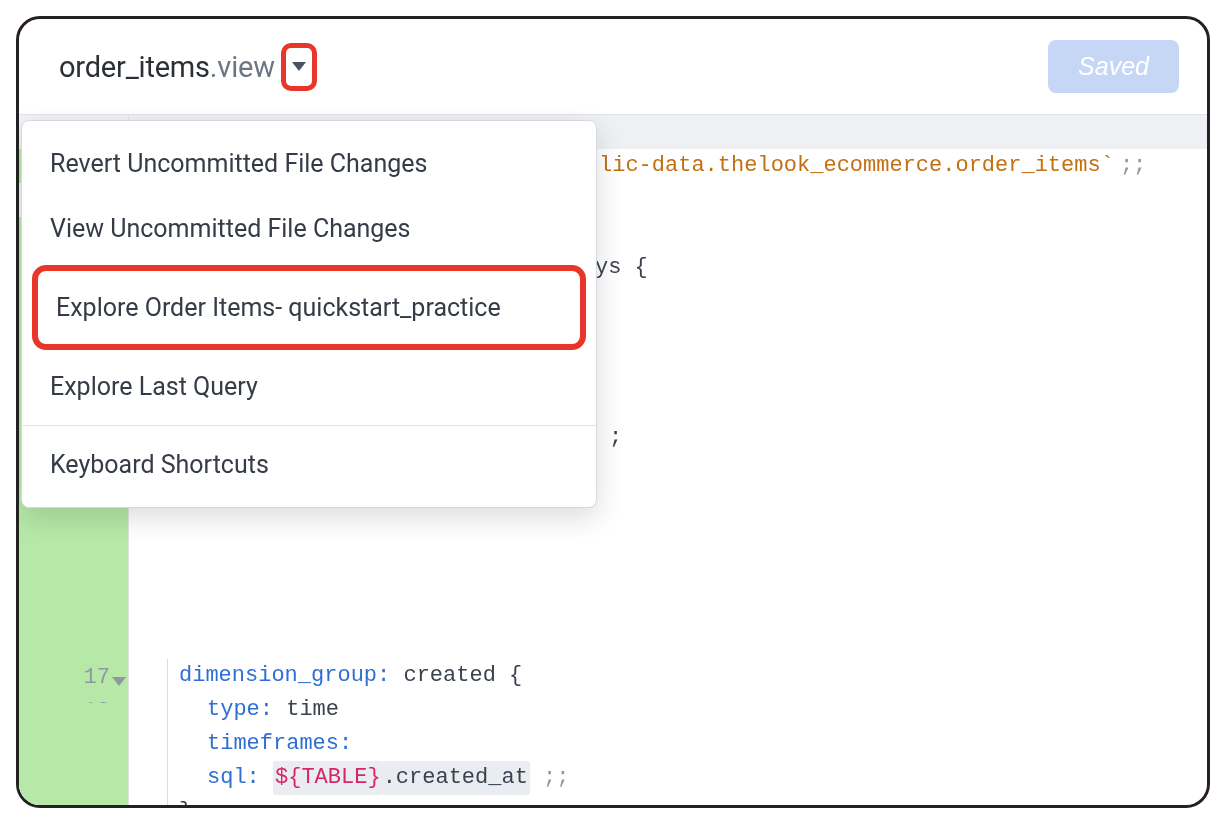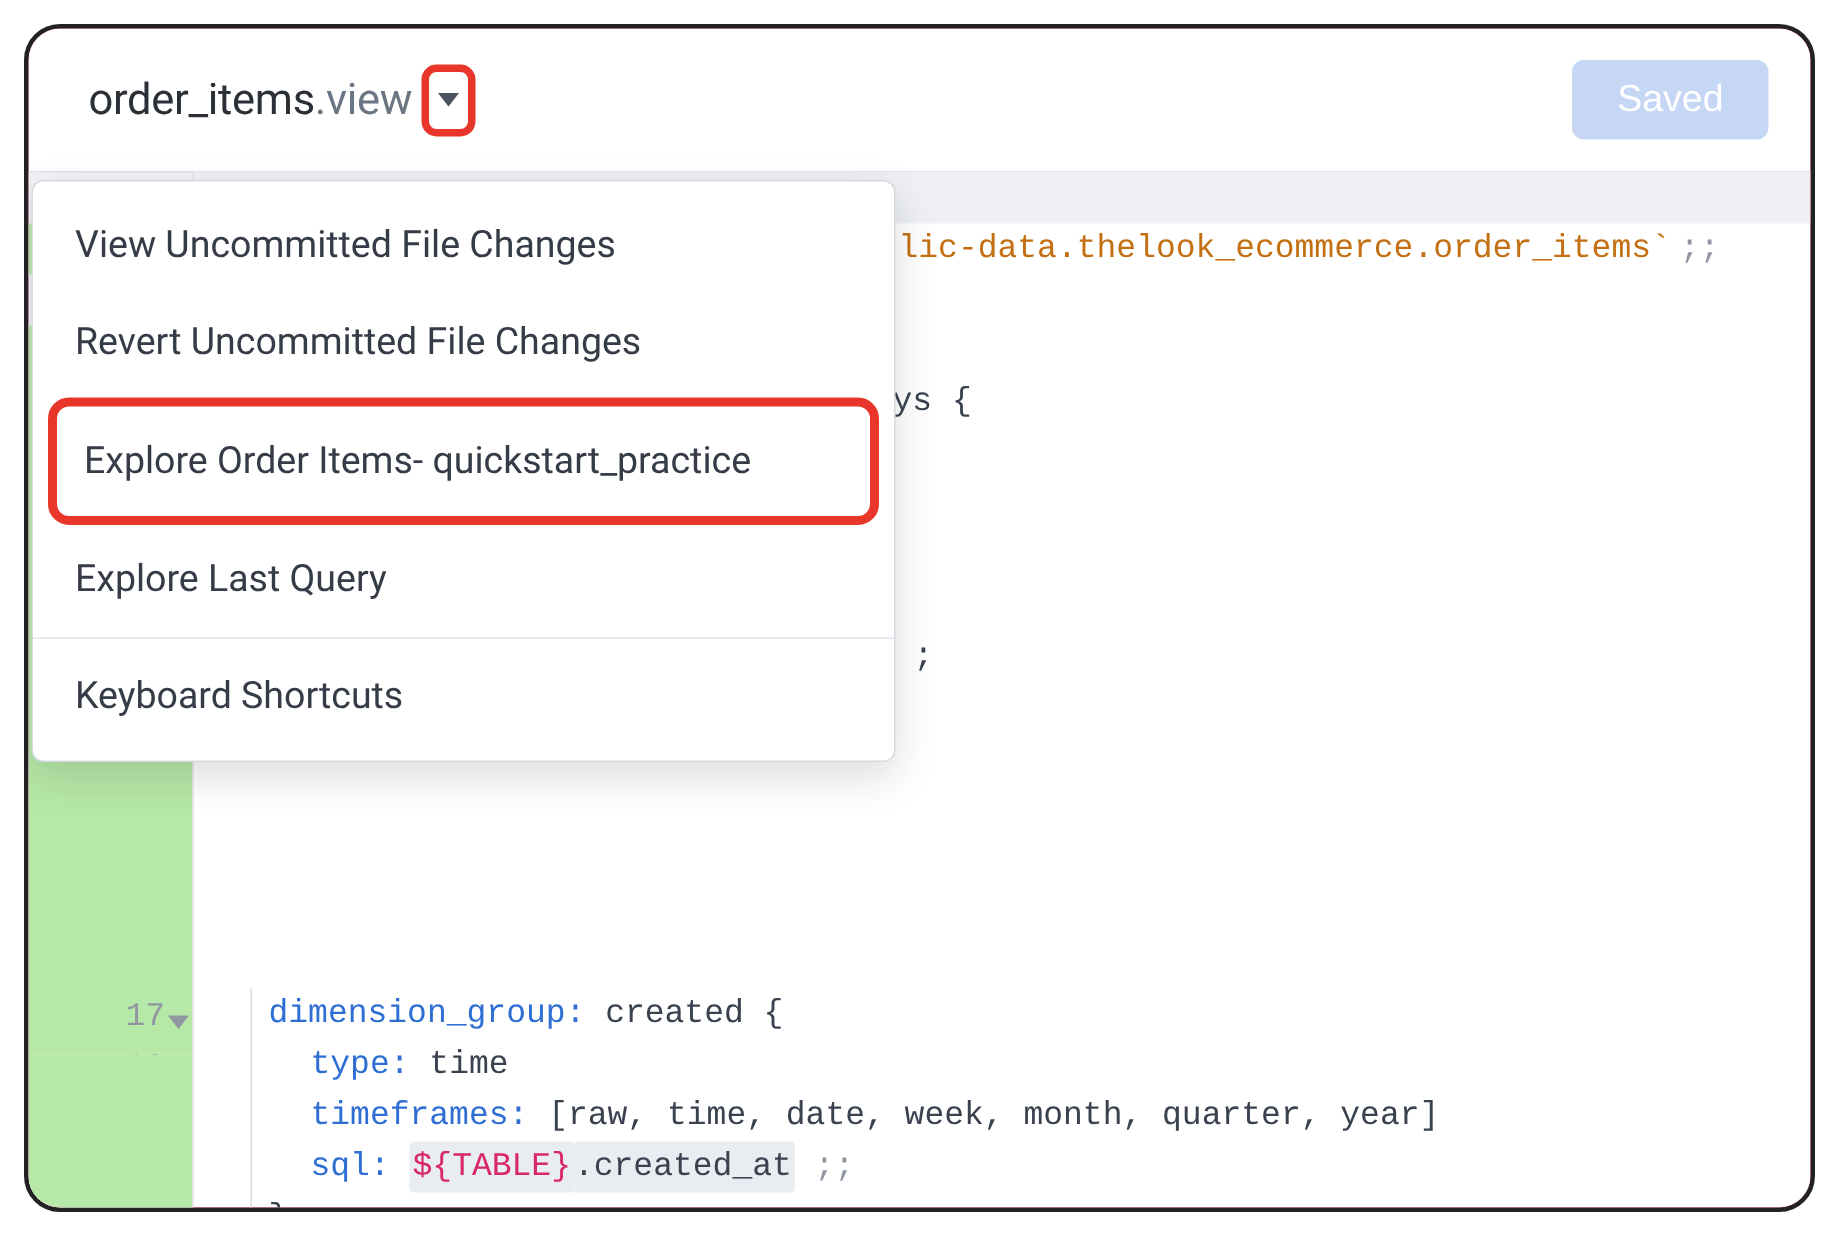--- a/index.html
+++ b/index.html
@@ -45,20 +45,21 @@
     border-top: 9px solid #4a5160;
   }
   .saved-btn {
     background: #c6d7f5;
     color: #fff;
     font-size: 25px;
     font-weight: 500;
     padding: 12px 30px;
     border-radius: 8px;
     border: none;
+    font-style: italic;
   }
   .editor-area {
     position: relative;
     height: calc(100% - 96px);
     background: #fff;
   }
   .gutter {
     position: absolute;
     left: 0; top: 0; bottom: 0;
     width: 110px;
@@ -192,40 +193,39 @@
 
       <div class="row" style="top:578px; left:78px;">
         <span class="kw">type:</span>
         <span>&nbsp;</span>
         <span class="ident">time</span>
       </div>
 
       <div class="row" style="top:612px; left:78px;">
         <span class="kw">timeframes:</span>
         <span>&nbsp;</span>
-        <span class="ident">[raw, time, date, week, month, quarter, year]</span>
       </div>
 
       <div class="row" style="top:646px; left:78px;">
         <span class="kw">sql:</span>
         <span>&nbsp;</span>
         <span class="sqlvar">${TABLE}</span><span class="sqltail">.created_at</span>
         <span>&nbsp;</span>
         <span class="punct">;;</span>
       </div>
 
       <div class="row" style="top:680px; left:50px;">
         <span class="brace">}</span>
       </div>
     </div>
 
   </div>
 
   <div class="menu">
+    <div class="item">Revert Uncommitted File Changes</div>
     <div class="item">View Uncommitted File Changes</div>
-    <div class="item">Revert Uncommitted File Changes</div>
     <div class="item highlighted">Explore Order Items- quickstart_practice</div>
     <div class="item">Explore Last Query</div>
     <div class="divider"></div>
     <div class="item">Keyboard Shortcuts</div>
   </div>
 
 </div>
 
 </body></html>

